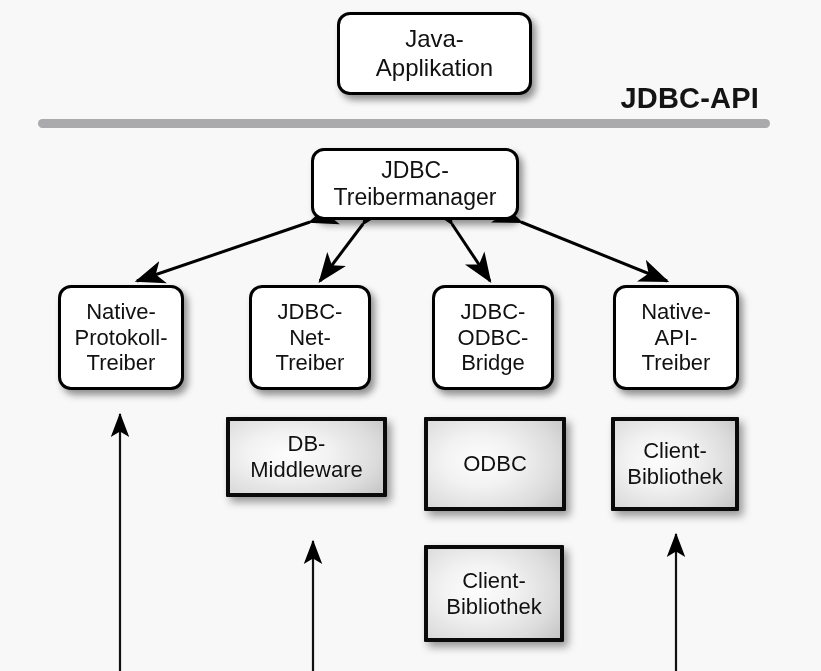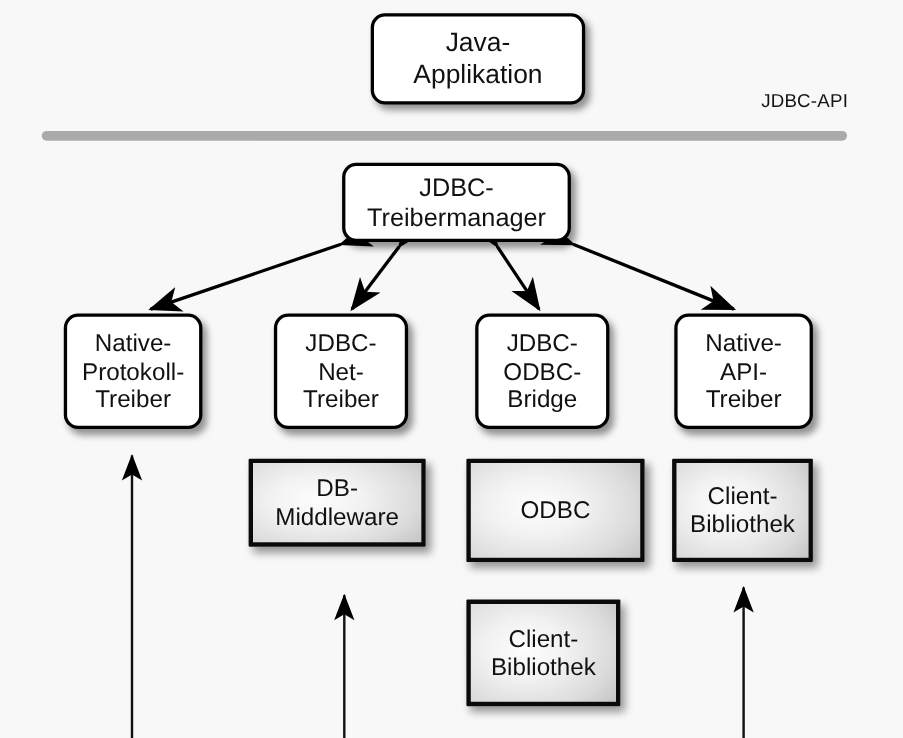--- a/index.html
+++ b/index.html
@@ -81,39 +81,40 @@
     left: 38px;
     top: 119px;
     width: 732px;
     height: 9px;
     background: #aaaaac;
     border-radius: 5px;
     z-index: 2;
   }
   #api-label {
     position: absolute;
-    right: 50px;
+    right: 62px;
     top: 82px;
-    font-size: 17px;
+    font-size: 29px;
     color: #141414;
     letter-spacing: 0.2px;
     z-index: 4;
     white-space: nowrap;
+    font-weight: bold;
   }
 
   
   #node-java        { left: 313px; top: 12px;  width: 195px; height: 83px;  font-size: 24px; margin-left: 24px; }
   #node-manager     { left: 311px; top: 148px; width: 208px; height: 72px;  font-size: 23px; }
   #node-native-prot { left: 58px;  top: 285px; width: 126px; height: 105px; font-size: 22px; }
   #node-jdbc-net    { left: 249px; top: 285px; width: 122px; height: 105px; font-size: 22px; }
   #node-jdbc-odbc   { left: 432px; top: 285px; width: 122px; height: 105px; font-size: 22px; }
   #node-native-api  { left: 613px; top: 285px; width: 126px; height: 105px; font-size: 22px; }
 
   #slab-db-middle   { left: 226px; top: 417px; width: 161px; height: 80px;  font-size: 22px; }
-  #slab-odbc        { left: 424px; top: 417px; width: 162px; height: 94px;  font-size: 22px; }
+  #slab-odbc        { left: 424px; top: 417px; width: 142px; height: 94px;  font-size: 22px; }
   #slab-client-r    { left: 611px; top: 417px; width: 128px; height: 94px;  font-size: 22px; }
   #slab-client-b    { left: 424px; top: 545px; width: 140px; height: 97px;  font-size: 22px; }
 </style>
 </head>
 <body>
 
 <div id="stage">
 
   <svg id="connectors" viewBox="0 0 821 671" width="821" height="671">
     <defs>

